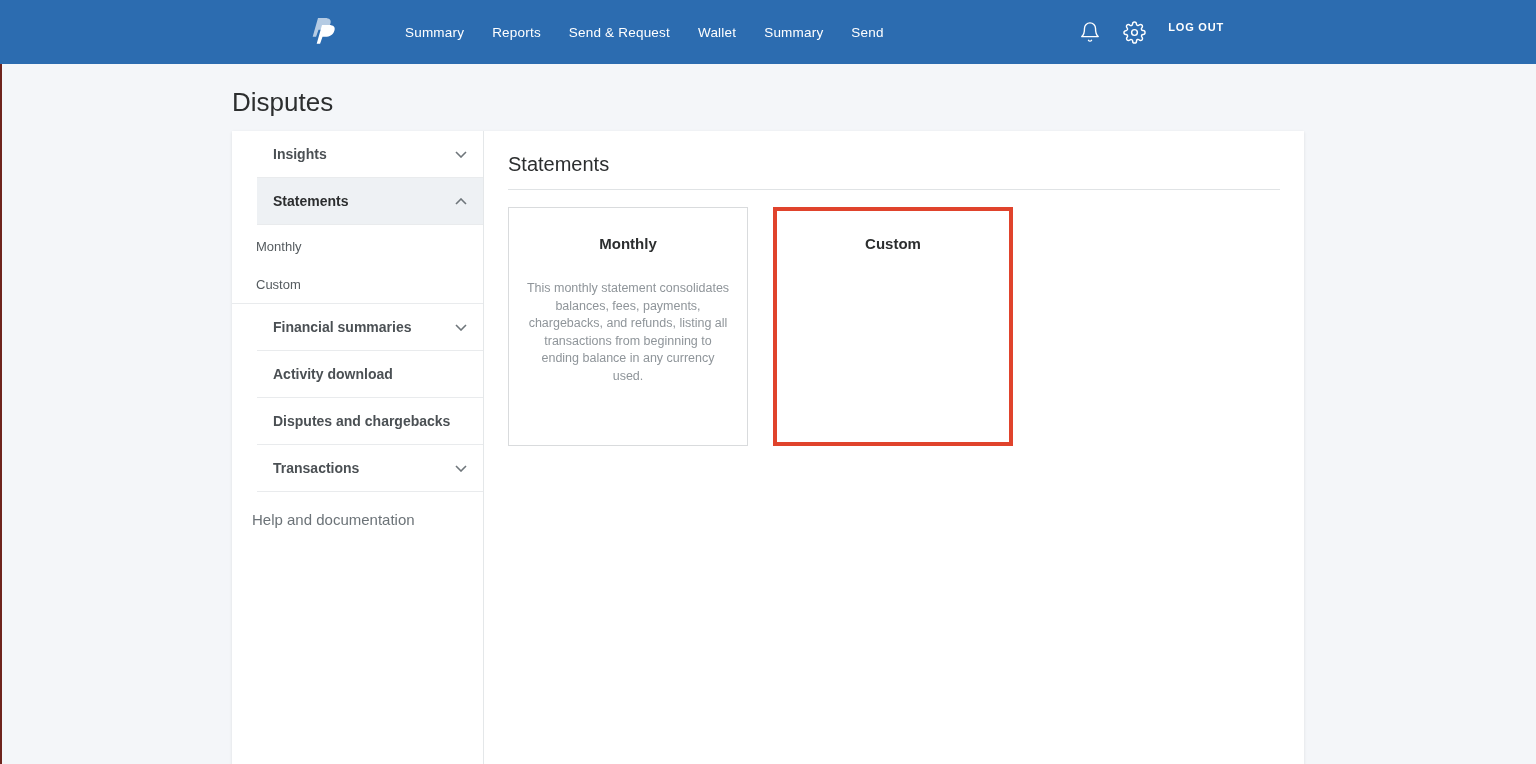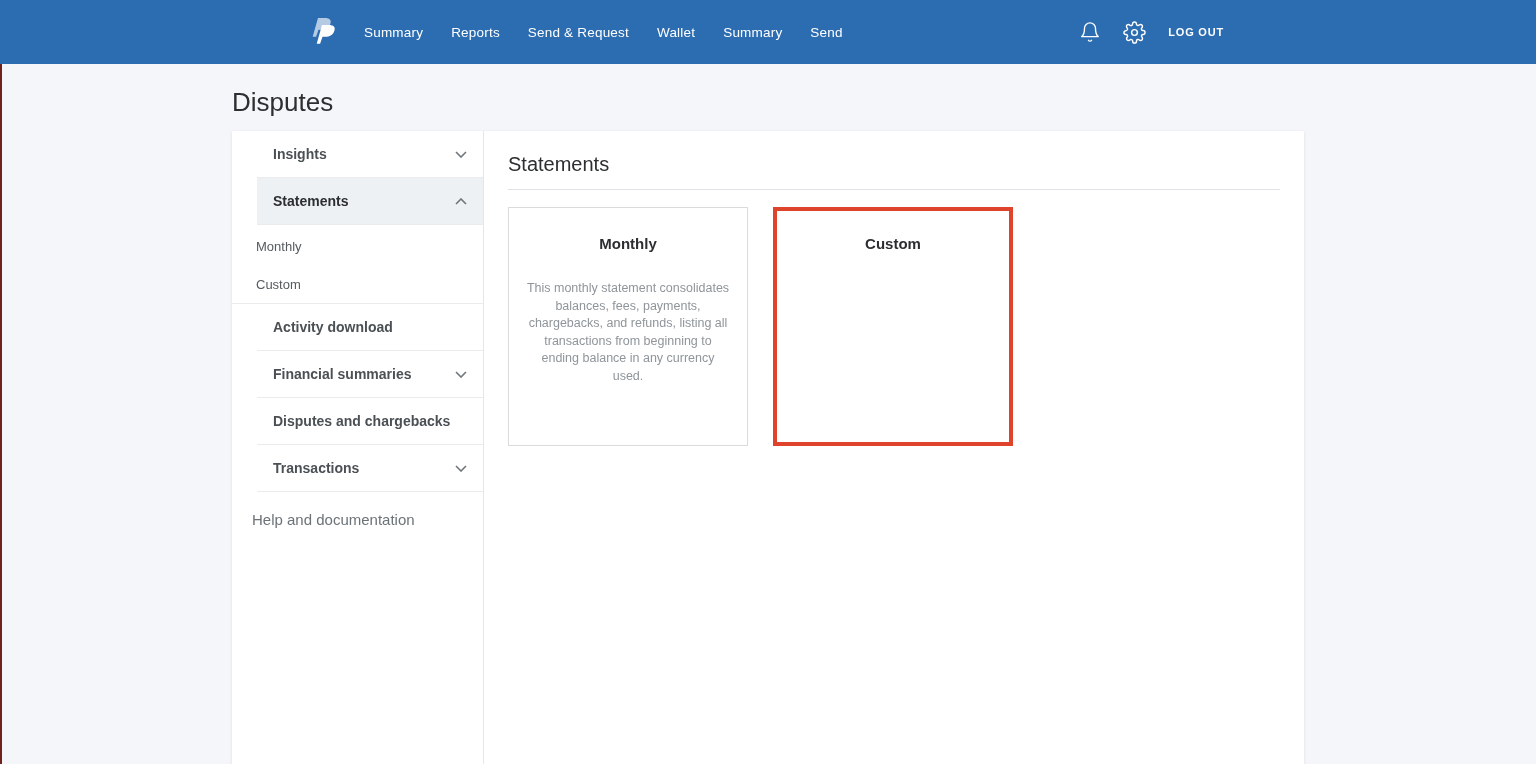--- a/index.html
+++ b/index.html
@@ -17,29 +17,29 @@
     position: absolute; left: 0; top: 64px; bottom: 0;
     width: 2px; background: #6e241d; z-index: 50;
   }
 
   
   header.topnav {
     height: 64px; background: #2c6cb0;
   }
   .nav-inner {
     width: 912px; height: 100%; margin: 0 auto;
-    display: flex; align-items: center;
+    display: flex; align-items: center; gap: 41px;
   }
   .logo { display: inline-flex; align-items: center; cursor: pointer; }
   nav.primary { display: flex; gap: 28px; margin-left: 26px; }
   nav.primary a {
     color: #ffffff; text-decoration: none;
     font-size: 13.5px; letter-spacing: 0.2px; cursor: pointer;
   }
-  .nav-right { margin-left: auto; display: flex; align-items: center; gap: 22px; }
+  .nav-right { margin-left: auto; display: flex; gap: 22px; }
   .nav-icon { display: inline-flex; cursor: pointer; }
   .logout {
     color: #ffffff; text-decoration: none;
     font-size: 11px; letter-spacing: 0.8px; font-weight: bold; cursor: pointer;
   }
 
   
   .container { width: 1072px; margin: 0 auto; }
   h1.page-title {
     font-size: 26px; font-weight: 400; color: #2c2e2f;
@@ -172,30 +172,30 @@
       <div class="side-sub">
         <div class="sub-item">
           <span>Monthly</span>
         </div>
         <div class="sub-item">
           <span>Custom</span>
         </div>
       </div>
 
       <div class="side-item">
+        <span>Financial summaries</span>
+        <span class="chev">
+          <svg width="12" height="7" viewBox="0 0 12 7">
+              <path d="M1 1l5 5 5-5" fill="none" stroke="#6f767b" stroke-width="1.6"></path>
+            </svg>
+        </span>
+      </div>
+
+      <div class="side-item">
         <span>Activity download</span>
-      </div>
-
-      <div class="side-item">
-        <span>Financial summaries</span>
-        <span class="chev">
-          <svg width="12" height="7" viewBox="0 0 12 7">
-              <path d="M1 1l5 5 5-5" fill="none" stroke="#6f767b" stroke-width="1.6"></path>
-            </svg>
-        </span>
       </div>
 
       <div class="side-item">
         <span>Disputes and chargebacks</span>
       </div>
 
       <div class="side-item">
         <span>Transactions</span>
         <span class="chev">
           <svg width="12" height="7" viewBox="0 0 12 7">

